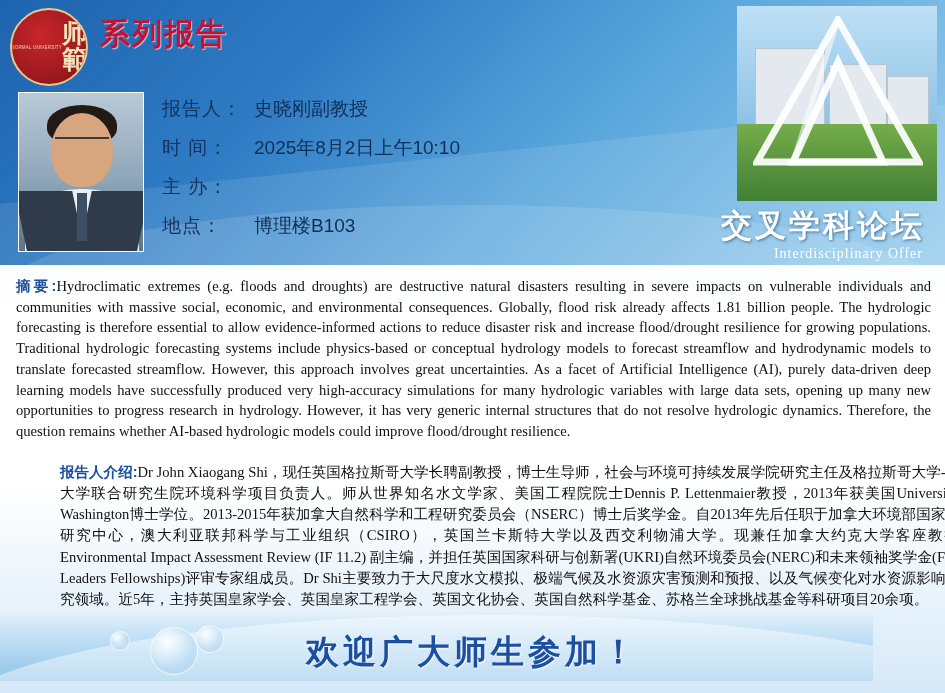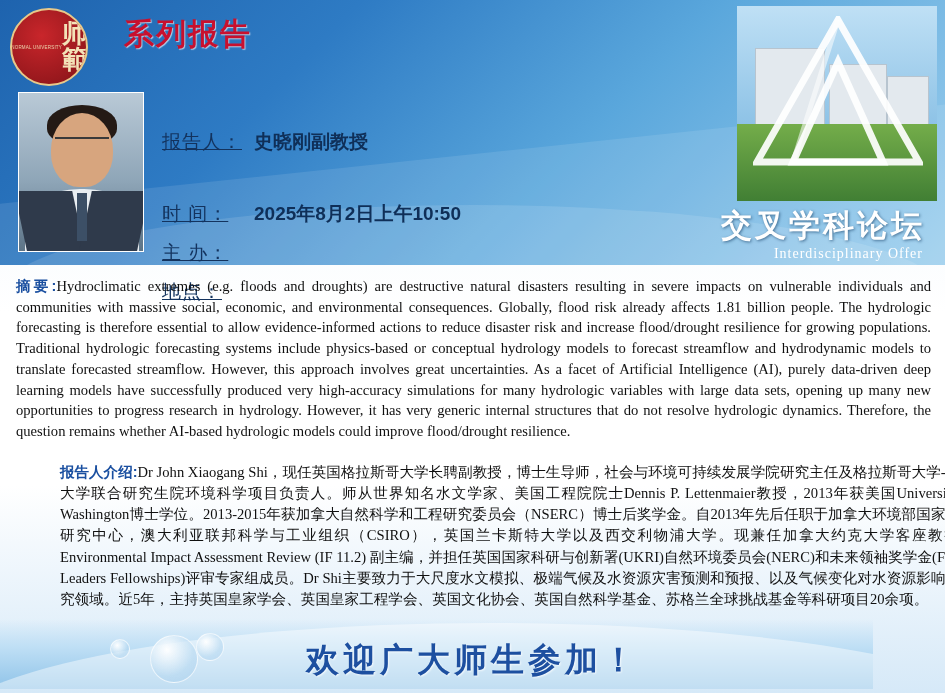--- a/index.html
+++ b/index.html
@@ -84,21 +84,20 @@
   
   .series-title {
     position: absolute;
     left: 100px; top: 14px;
     font-family: "Liberation Serif", serif;
     font-size: 30px;
     font-weight: bold;
     color: #c8102e;
     letter-spacing: 2px;
     text-shadow: 1px 1px 1px rgba(255,255,255,0.65);
-    margin-left: 24px;
   }
   .talk-title {
     position: absolute;
     left: 160px; top: 54px;
     width: 600px;
     font-family: "Liberation Sans", sans-serif;
     font-size: 22px;
     color: #14335c;
     font-weight: 500;
   }
@@ -173,26 +172,24 @@
     align-items: baseline;
     margin-bottom: 13px;
     font-size: 19px;
     font-family: "Liberation Sans", sans-serif;
   }
   .info-label {
     width: 92px;
     flex: none;
     color: #13335e;
     letter-spacing: 1px;
-    text-decoration: underline;
   }
   .info-value {
     color: #0f2f58;
-    font-weight: 700;
-    margin-top: 33px;
+    font-weight: 400;
   }
 
   
   .building {
     position: absolute;
     right: 8px; top: 6px;
     width: 200px; height: 195px;
     background: linear-gradient(160deg, #7fb34a 0%, #4d8f3b 25%, #9fc9e6 55%, #6fa7d6 100%);
     overflow: hidden;
   }
@@ -272,21 +269,21 @@
   .bio .kw {
     font-family: "Liberation Sans", sans-serif;
     font-weight: bold;
     color: #1a4fa0;
     font-size: 14.5px;
   }
 
   
   .footer {
     position: absolute;
-    left: 0; bottom: 4px;
+    left: 0; bottom: 12px;
     width: 873px; height: 70px;
     background: linear-gradient(180deg, rgba(190,222,245,0.0) 0%, #bfdff5 40%, #8fc3e8 100%);
     overflow: hidden;
   }
   .footer-wave {
     position: absolute;
     left: -60px; top: 4px;
     width: 1100px; height: 110px;
     background: rgba(255,255,255,0.45);
     border-radius: 50% 50% 0 0 / 100% 100% 0 0;
@@ -356,27 +353,28 @@
     <div class="tie"></div>
   </div>
 
   <div class="info">
     <div class="info-row">
       <div class="info-label">报告人：</div>
       <div class="info-value">史晓刚副教授</div>
     </div>
     <div class="info-row">
       <div class="info-label">时 间：</div>
-      <div class="info-value">2025年8月2日上午10:50</div>
+      <div class="info-value">2025年8月2日上午10:10</div>
     </div>
     <div class="info-row">
       <div class="info-label">主 办：</div>
     </div>
     <div class="info-row">
       <div class="info-label">地点：</div>
+      <div class="info-value">博理楼B103</div>
     </div>
   </div>
 
   <div class="forum-cn">交叉学科论坛</div>
   <div class="forum-en">Interdisciplinary Offer</div>
 
   <div class="abstract">
     <span class="kw">摘要:</span><span>Hydroclimatic extremes (e.g. floods and droughts) are destructive natural disasters resulting in severe impacts on vulnerable individuals and communities with massive social, economic, and environmental consequences. Globally, flood risk already affects 1.81 billion people. The hydrologic forecasting is therefore essential to allow evidence-informed actions to reduce disaster risk and increase flood/drought resilience for growing populations. Traditional hydrologic forecasting systems include physics-based or conceptual hydrology models to forecast streamflow and hydrodynamic models to translate forecasted streamflow. However, this approach involves great uncertainties. As a facet of Artificial Intelligence (AI), purely data-driven deep learning models have successfully produced very high-accuracy simulations for many hydrologic variables with large data sets, opening up many new opportunities to progress research in hydrology. However, it has very generic internal structures that do not resolve hydrologic dynamics. Therefore, the question remains whether AI-based hydrologic models could improve flood/drought resilience.</span>
   </div>
 

